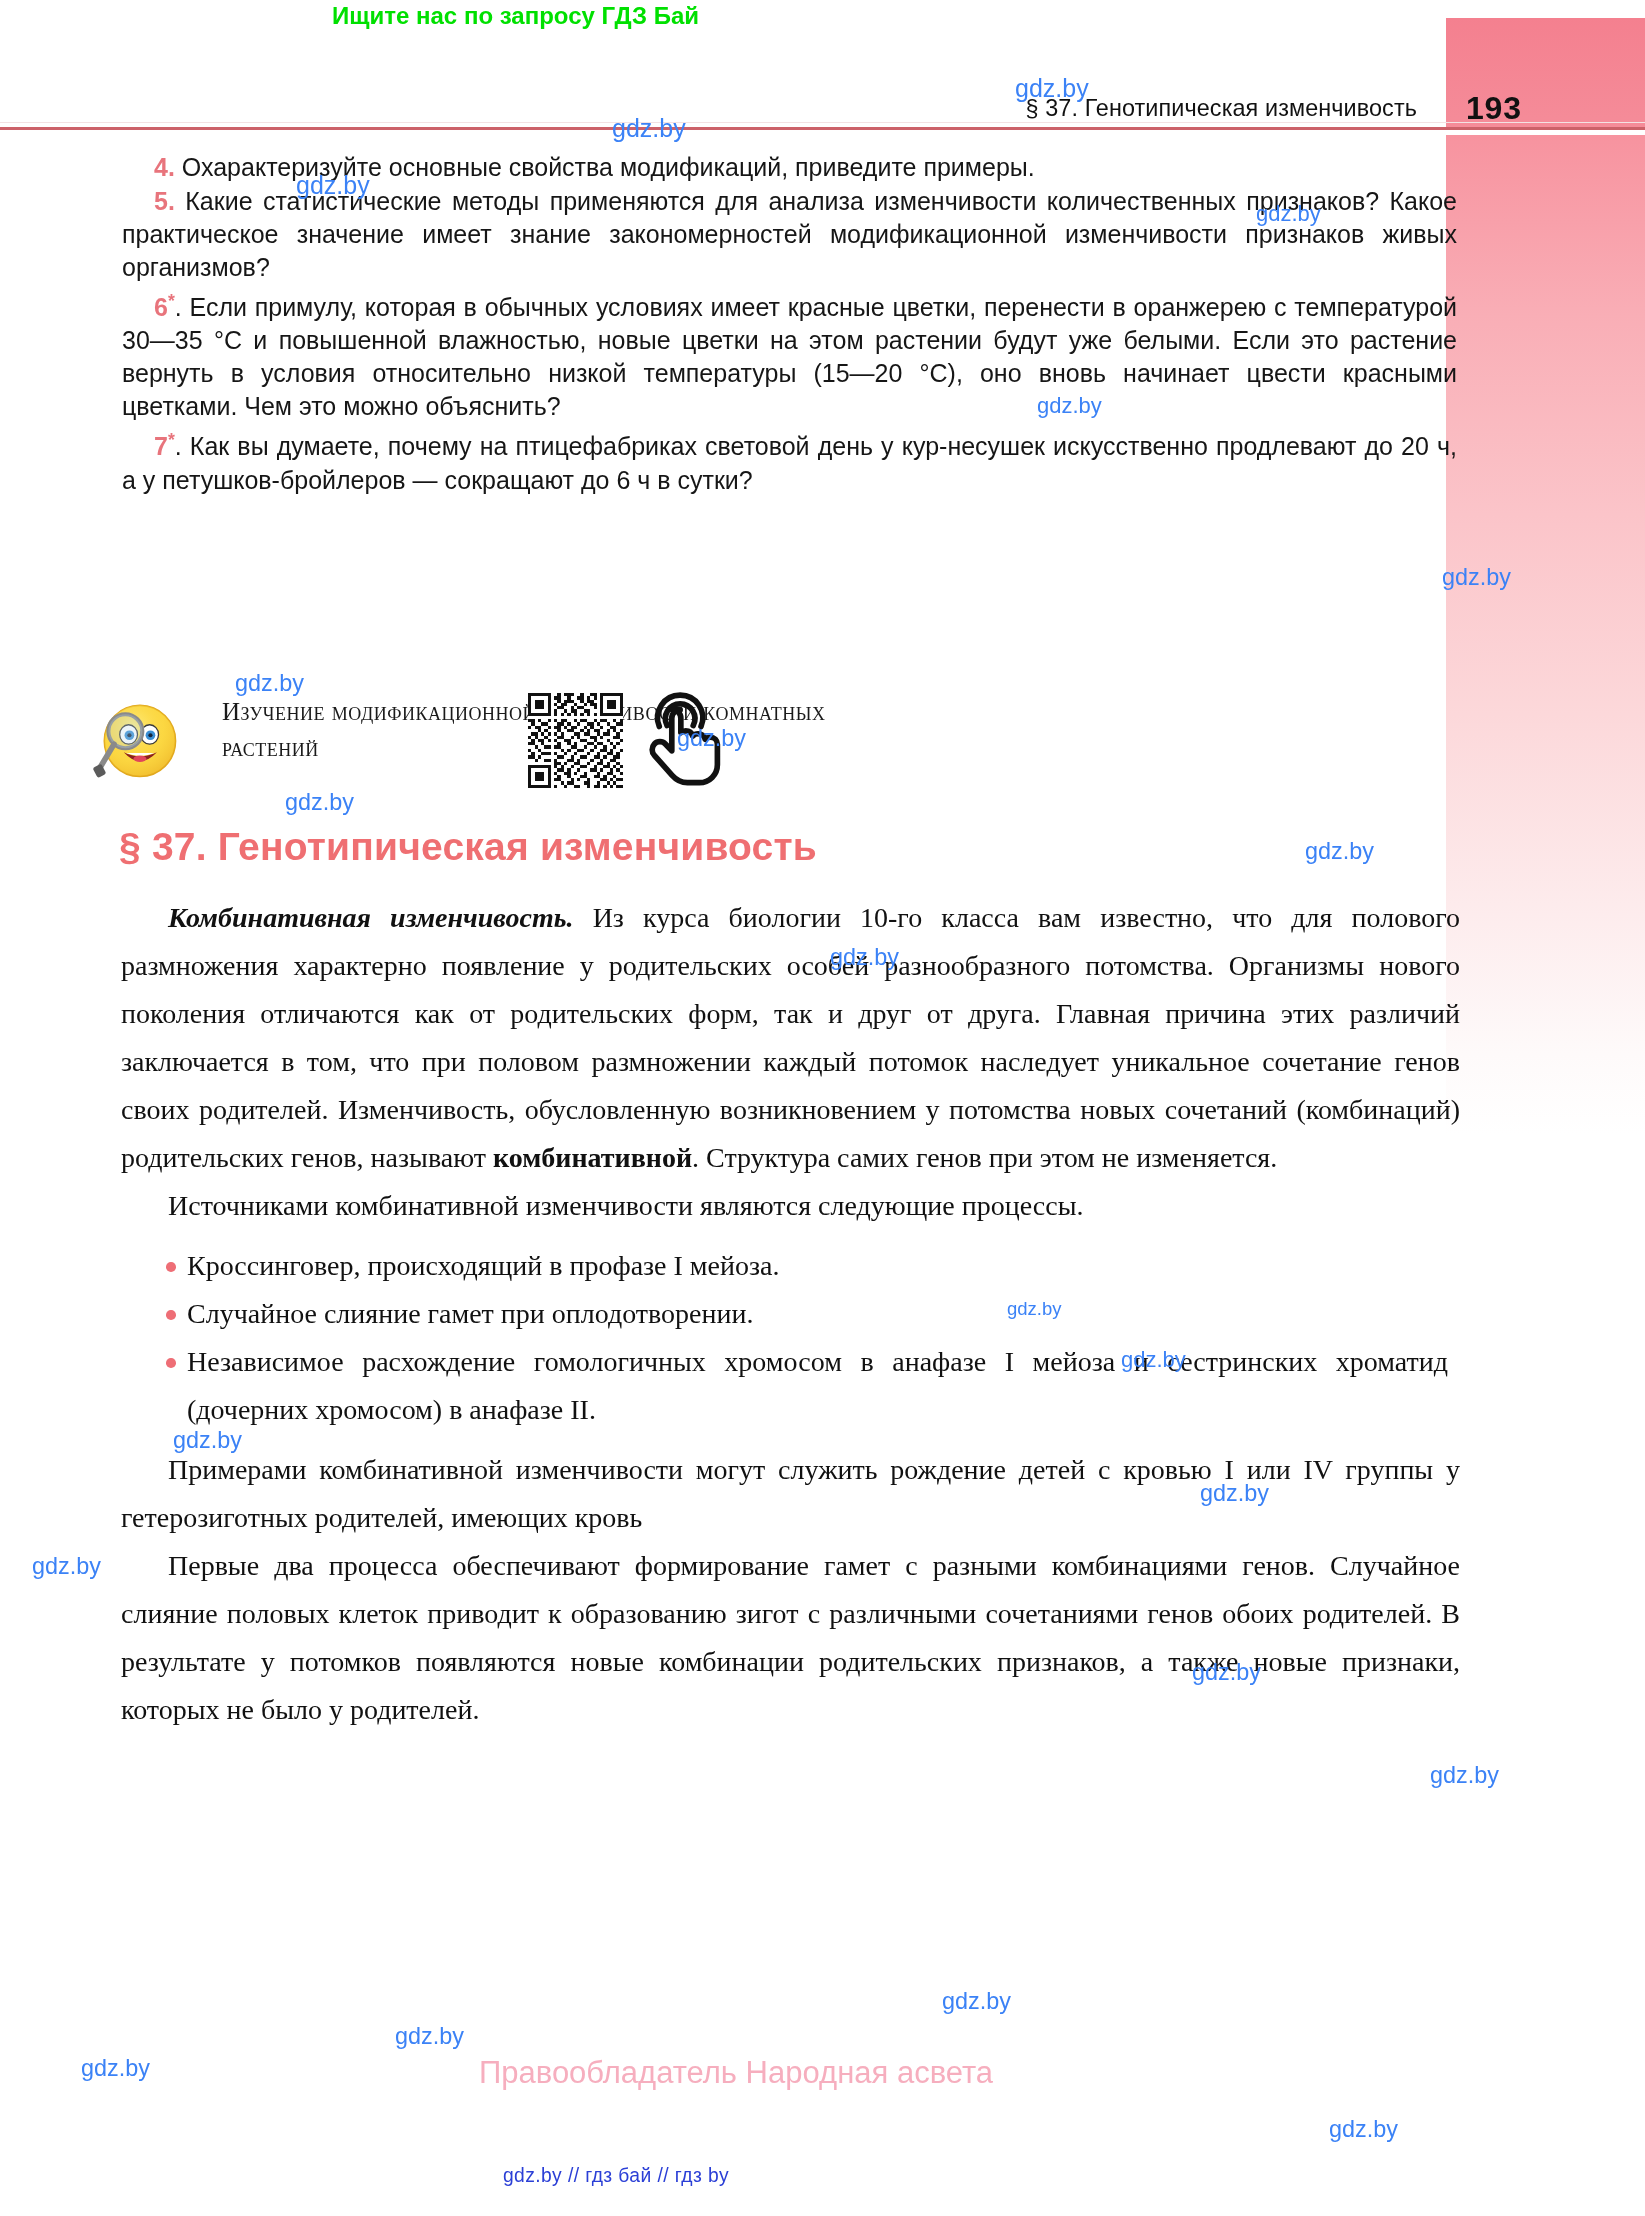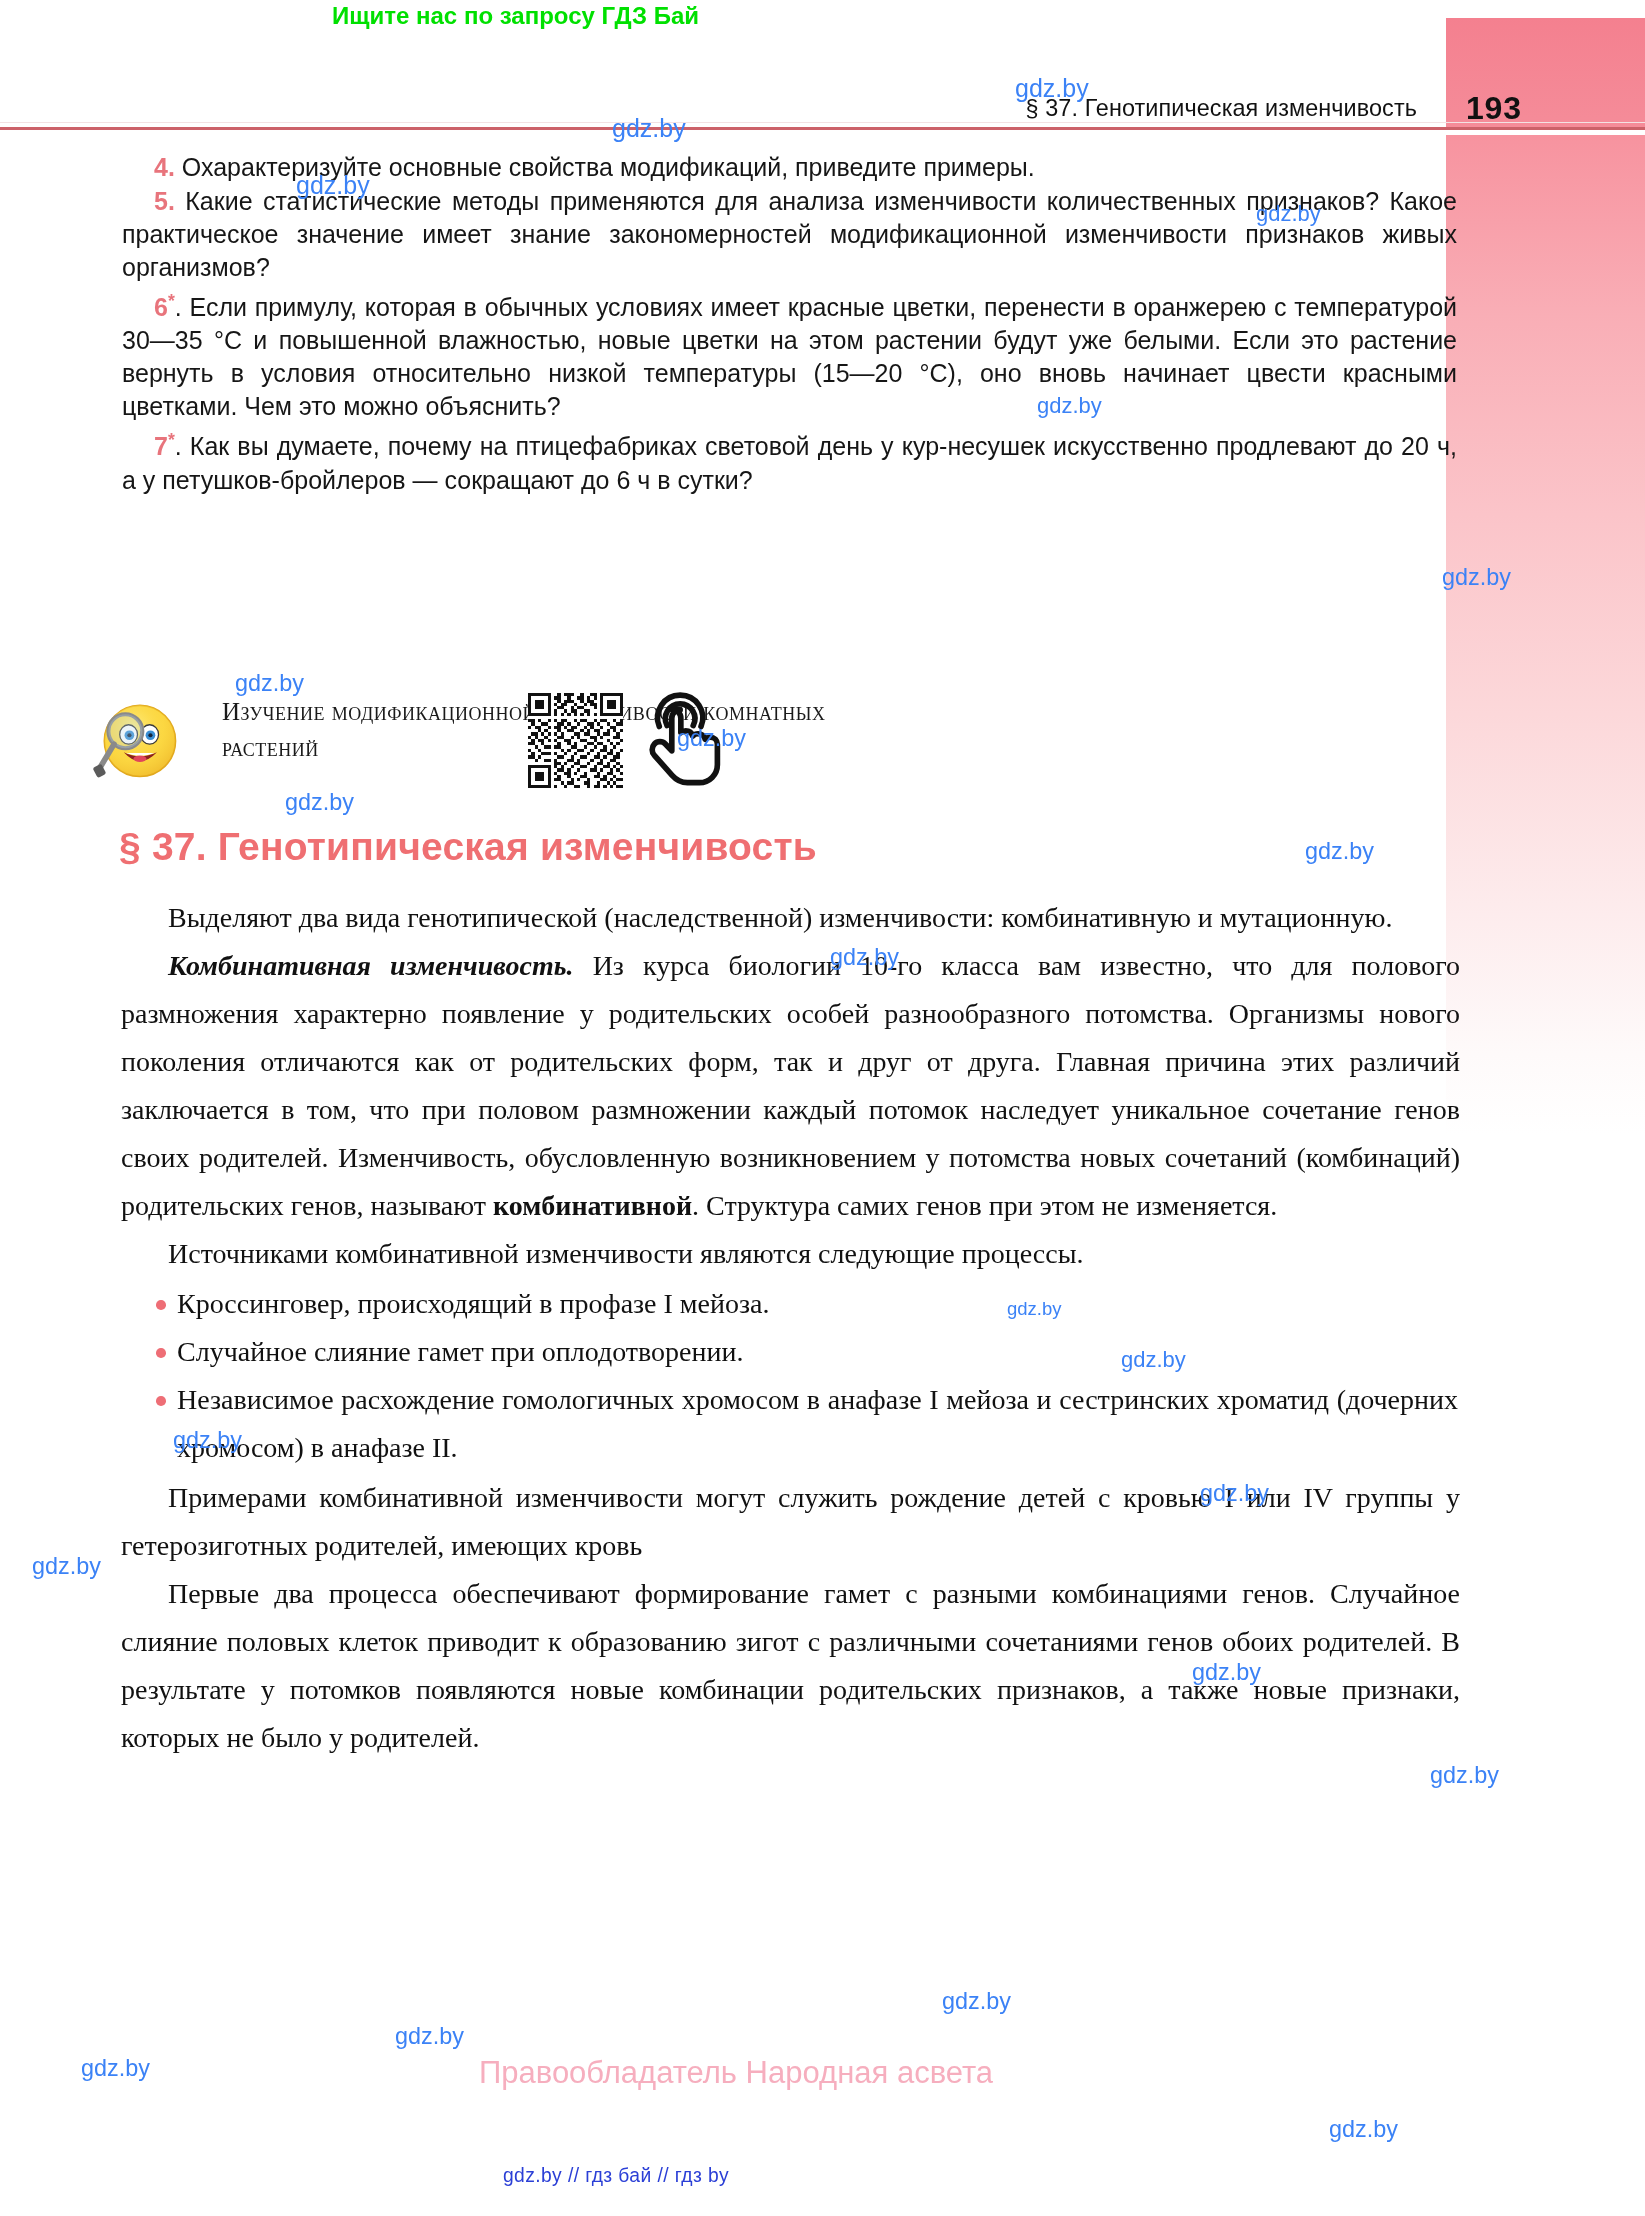--- a/index.html
+++ b/index.html
@@ -193,21 +193,21 @@
   }
   #body-text p {
     margin: 0;
     text-indent: 47px;
   }
   .bi { font-weight: bold; font-style: italic; }
   .b  { font-weight: bold; }
 
   ul.sources {
     list-style: none;
-    margin: 2px;
+    margin: 12px;
     padding: 0;
   }
   ul.sources li {
     position: relative;
     padding-left: 27px;
     margin-left: 27px;
     text-indent: 0;
     text-align: justify;
   }
   ul.sources li .dot {
@@ -560,21 +560,20 @@
              c-1.1 -3.4 -4.3 -5.9 -8.1 -5.9
              c-2.2 0 -4.1 0.8 -5.6 2.1
              v-16.6
              c0 -5.4 -4.2 -9.6 -9.6 -9.6 z" fill="#ffffff" stroke="#111111" stroke-width="6.5" stroke-linejoin="round"></path>
   </svg>
 </div>
 
 <div id="section-heading">§ 37. Генотипическая изменчивость</div>
 
 <div id="body-text">
-  <p>Выделяют два вида генотипической (наследственной) изменчивости: комбинативную и мутационную.</p>
 
   <p><span class="bi">Комбинативная изменчивость.</span><span> Из курса биологии 10-го класса вам известно, что для полового размножения характерно появление у родительских особей разнообразного потомства. Организмы нового поколения отличаются как от родительских форм, так и друг от друга. Главная причина этих различий заключается в том, что при половом размножении каждый потомок наследует уникальное сочетание генов своих родителей. Изменчивость, обусловленную возникновением у потомства новых сочетаний (комбинаций) родительских генов, называют </span><span class="b">комбинативной</span><span>. Структура самих генов при этом не изменяется.</span></p>
 
   <p>Источниками комбинативной изменчивости являются следующие процессы.</p>
 
   <ul class="sources">
     <li><span class="dot"></span><span>Кроссинговер, происходящий в профазе I мейоза.</span></li>
     <li><span class="dot"></span><span>Случайное слияние гамет при оплодотворении.</span></li>
     <li><span class="dot"></span><span>Независимое расхождение гомологичных хромосом в анафазе I мейоза и сестринских хроматид (дочерних хромосом) в анафазе II.</span></li>
   </ul>

